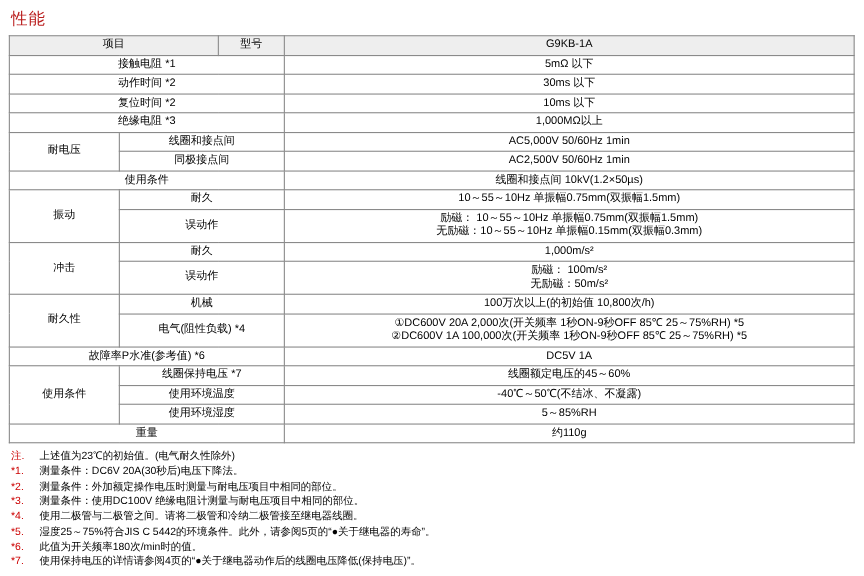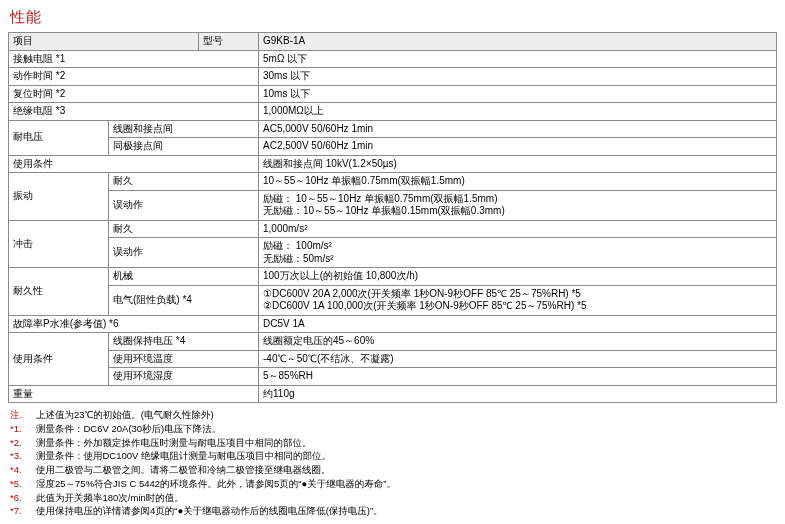--- a/index.html
+++ b/index.html
@@ -33,21 +33,21 @@
     width: 769px;
     table-layout: fixed;
     font-size: 10px;
     line-height: 1.25;
   }
   table.spec td, table.spec th {
     border: 1px solid #8a8a8a;
     padding: 2px 4px;
     vertical-align: middle;
     font-weight: normal;
-    text-align: left;
+    text-align: center;
   }
   .hdr-row td {
     background: #eeeeee;
     text-align: center;
     font-size: 10px;
     padding: 3px 4px;
   }
   .c1 { width: 100px; }
   .c2 { width: 90px; }
   .c3 { width: 60px; }
@@ -170,21 +170,21 @@
         </td>
       </tr>
 
       <tr>
         <td colspan="3" class="nowrap">故障率P水准(参考值) *6</td>
         <td class="val">DC5V 1A</td>
       </tr>
 
       <tr>
         <td rowspan="3" class="nowrap">使用条件</td>
-        <td colspan="2" class="nowrap ctr">线圈保持电压 *4</td>
+        <td colspan="2" class="nowrap ctr">线圈保持电压 *7</td>
         <td class="val">线圈额定电压的45～60%</td>
       </tr>
       <tr>
         <td colspan="2" class="nowrap ctr">使用环境温度</td>
         <td class="val">-40℃～50℃(不结冰、不凝露)</td>
       </tr>
       <tr>
         <td colspan="2" class="nowrap ctr">使用环境湿度</td>
         <td class="val">5～85%RH</td>
       </tr>

